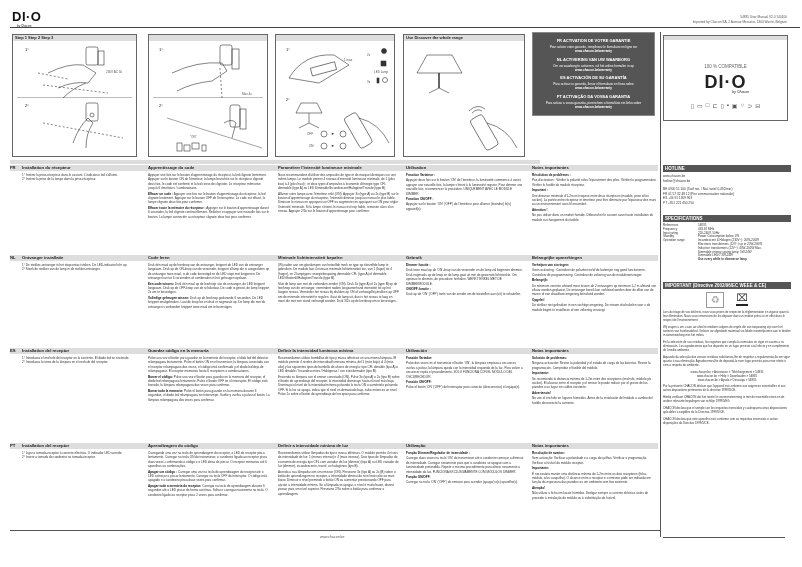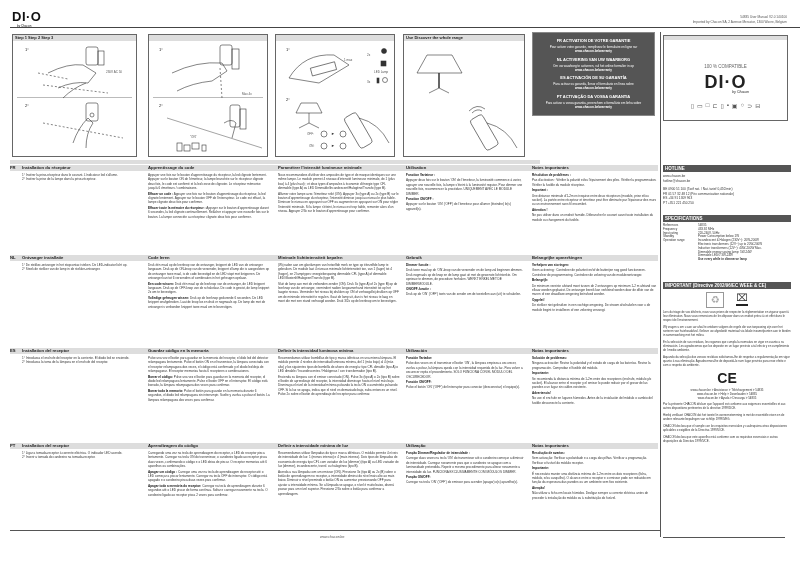--- a/index.html
+++ b/index.html
@@ -365,21 +365,20 @@
   <div class="recycle">
     <div class="box">♻</div>
     <div class="bin">⌧</div>
   </div>
   <div class="stext" style="font-size:2.9px;line-height:4px">
     <p style="margin-bottom:3px">Lors du triage de vos déchets, nous vous prions de respecter la réglementation en vigueur quant à leur élimination. Nous vous remercions de les déposer dans un endroit prévu à cet effet dans le respect de l'environnement.</p>
     <p style="margin-bottom:3px">Wij vragen u om u aan uw afval te ontdoen volgens de regels die van toepassing zijn over het sorteren van huishoudafval. Gelieve uw afgedankt materiaal via lokale inzamelpunten aan te bieden in samenwerking met het milieu.</p>
     <p style="margin-bottom:3px">En la selección de sus residuos, les rogamos que cumpla la normativa en vigor en cuanto a su eliminación. Les agradecemos que los deposite en un lugar previsto a tal efecto y en cumplimiento de l medio ambiente.</p>
     <p style="margin-bottom:3px">Aquando da selecção dos vossos resíduos solicitamos-lhe de respeitar a regulamentação em vigor quanto à sua eliminação. Agradecemos-lhe de depositá-lo num lugar previsto para esse efeito e com o respeito do ambiente.</p>
   </div>
-  <div class="ce">CE</div>
   <div class="stext" style="text-align:center;font-size:2.9px;line-height:4px">
     <div>www.chacon.be &gt; Assistance &gt; Téléchargement &gt; 54835</div>
     <div>www.chacon.be &gt; Help &gt; Downloaden &gt; 54835</div>
     <div>www.chacon.be &gt; Ayuda &gt; Descarga &gt; 54835</div>
   </div>
   <div class="stext" style="font-size:2.9px;line-height:4px">
     <p style="margin-bottom:3px">Par la présente CHACON déclare que l'appareil est conforme aux exigences essentielles et aux autres dispositions pertinentes de la directive 1999/5/CE.</p>
     <p style="margin-bottom:3px">Hierbij verklaart CHACON dat het toestel in overeenstemming is met de essentiële eisen en de andere relevante bepalingen van richtlijn 1999/5/EG.</p>
     <p style="margin-bottom:3px">CHACON declara que el sample con los requisitos esenciales y cualesquiera otras disposiciones aplicables o exigibles de la Directiva 1999/5/CE.</p>
     <p style="margin-bottom:3px">CHACON declara que este aparelho está conforme com os requisitos essenciais e outras disposições da Directiva 1999/5/CE.</p>

